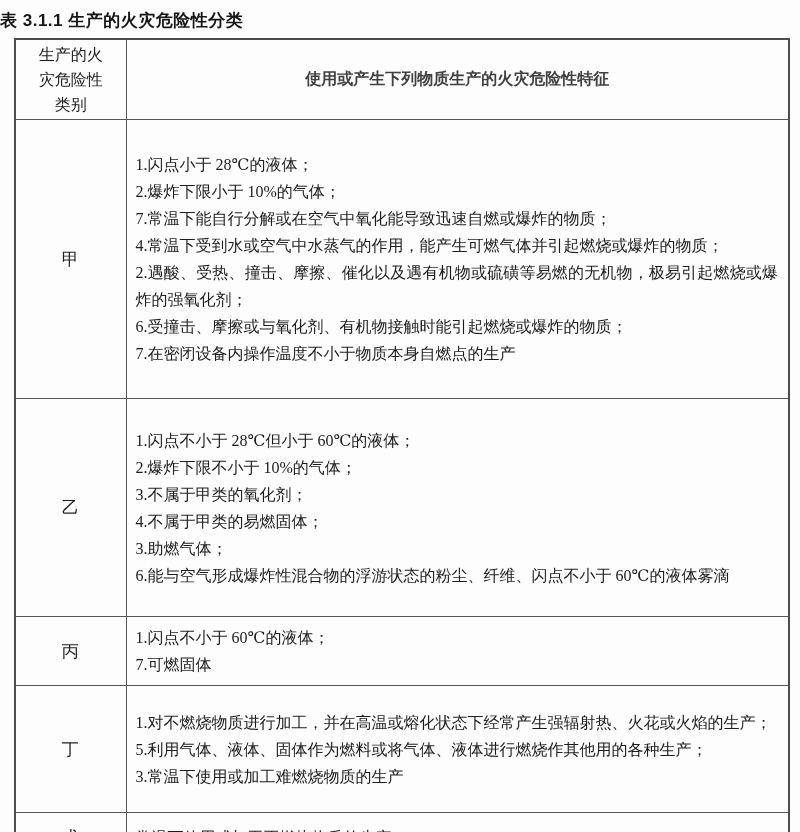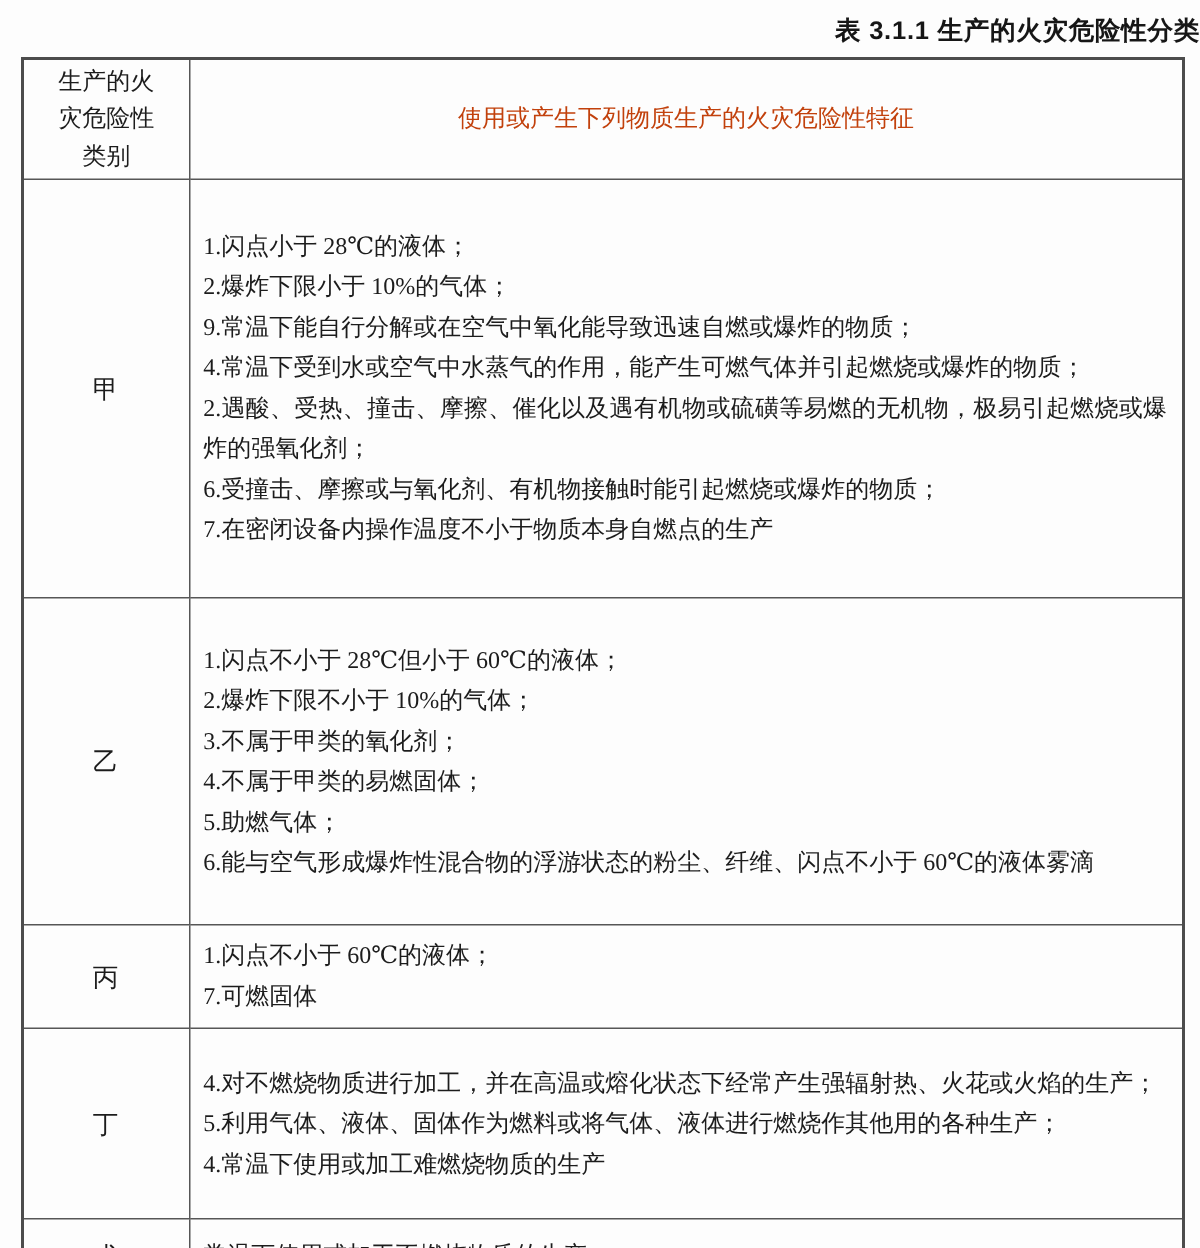--- a/index.html
+++ b/index.html
@@ -9,28 +9,27 @@
   body {
     width: 800px;
     height: 832px;
     background: #fdfdfd;
     font-family: "Liberation Serif", "DejaVu Serif", serif;
     color: #1c1c1c;
     position: relative;
     overflow: hidden;
   }
   .page-title {
-    text-align: right;
+    text-align: left;
     font-family: "Liberation Sans", "DejaVu Sans", sans-serif;
     font-weight: bold;
     font-size: 17px;
     padding-top: 9px;
     letter-spacing: 0.5px;
     color: #161616;
-    padding-left: 37px;
   }
   table.hazard-table {
     position: absolute;
     left: 14px;
     top: 38px;
     width: 774px;
     border-collapse: collapse;
     table-layout: fixed;
     background: #fdfdfd;
   }
@@ -47,24 +46,24 @@
   th.hdr-cat {
     height: 66px;
     font-weight: normal;
     font-size: 16px;
     line-height: 25px;
     text-align: center;
     padding: 2px 20px;
     color: #1c1c1c;
   }
   th.hdr-desc {
-    font-weight: normal;
+    font-weight: bold;
     font-size: 16px;
     text-align: center;
-    color: #c2410c;
+    color: #404040;
   }
   td.cat-cell {
     text-align: center;
     font-size: 17px;
     letter-spacing: 1px;
     color: #1c1c1c;
   }
   td.items-cell {
     padding: 5px 10px 5px 9px;
     font-size: 16px;
@@ -97,51 +96,51 @@
       <th class="hdr-cat">生产的火灾危险性类别</th>
       <th class="hdr-desc">使用或产生下列物质生产的火灾危险性特征</th>
     </tr>
   </thead>
   <tbody id="tbody">
       <tr class="row-0">
         <td class="cat-cell">甲</td>
         <td class="items-cell">
           <div class="item-line">1.闪点小于 28℃的液体；</div>
           <div class="item-line">2.爆炸下限小于 10%的气体；</div>
-          <div class="item-line">9.常温下能自行分解或在空气中氧化能导致迅速自燃或爆炸的物质；</div>
+          <div class="item-line">7.常温下能自行分解或在空气中氧化能导致迅速自燃或爆炸的物质；</div>
           <div class="item-line">4.常温下受到水或空气中水蒸气的作用，能产生可燃气体并引起燃烧或爆炸的物质；</div>
           <div class="item-line">2.遇酸、受热、撞击、摩擦、催化以及遇有机物或硫磺等易燃的无机物，极易引起燃烧或爆炸的强氧化剂；</div>
           <div class="item-line">6.受撞击、摩擦或与氧化剂、有机物接触时能引起燃烧或爆炸的物质；</div>
           <div class="item-line">7.在密闭设备内操作温度不小于物质本身自燃点的生产</div>
         </td>
       </tr>
       <tr class="row-1">
         <td class="cat-cell">乙</td>
         <td class="items-cell">
           <div class="item-line">1.闪点不小于 28℃但小于 60℃的液体；</div>
           <div class="item-line">2.爆炸下限不小于 10%的气体；</div>
           <div class="item-line">3.不属于甲类的氧化剂；</div>
           <div class="item-line">4.不属于甲类的易燃固体；</div>
-          <div class="item-line">5.助燃气体；</div>
+          <div class="item-line">3.助燃气体；</div>
           <div class="item-line">6.能与空气形成爆炸性混合物的浮游状态的粉尘、纤维、闪点不小于 60℃的液体雾滴</div>
         </td>
       </tr>
       <tr class="row-2">
         <td class="cat-cell">丙</td>
         <td class="items-cell">
           <div class="item-line">1.闪点不小于 60℃的液体；</div>
           <div class="item-line">7.可燃固体</div>
         </td>
       </tr>
       <tr class="row-3">
         <td class="cat-cell">丁</td>
         <td class="items-cell">
-          <div class="item-line">4.对不燃烧物质进行加工，并在高温或熔化状态下经常产生强辐射热、火花或火焰的生产；</div>
+          <div class="item-line">1.对不燃烧物质进行加工，并在高温或熔化状态下经常产生强辐射热、火花或火焰的生产；</div>
           <div class="item-line">5.利用气体、液体、固体作为燃料或将气体、液体进行燃烧作其他用的各种生产；</div>
-          <div class="item-line">4.常温下使用或加工难燃烧物质的生产</div>
+          <div class="item-line">3.常温下使用或加工难燃烧物质的生产</div>
         </td>
       </tr>
       <tr class="row-4">
         <td class="cat-cell">戊</td>
         <td class="items-cell">
           <div class="item-line">常温下使用或加工不燃烧物质的生产</div>
         </td>
       </tr>
     </tbody>
 </table>

